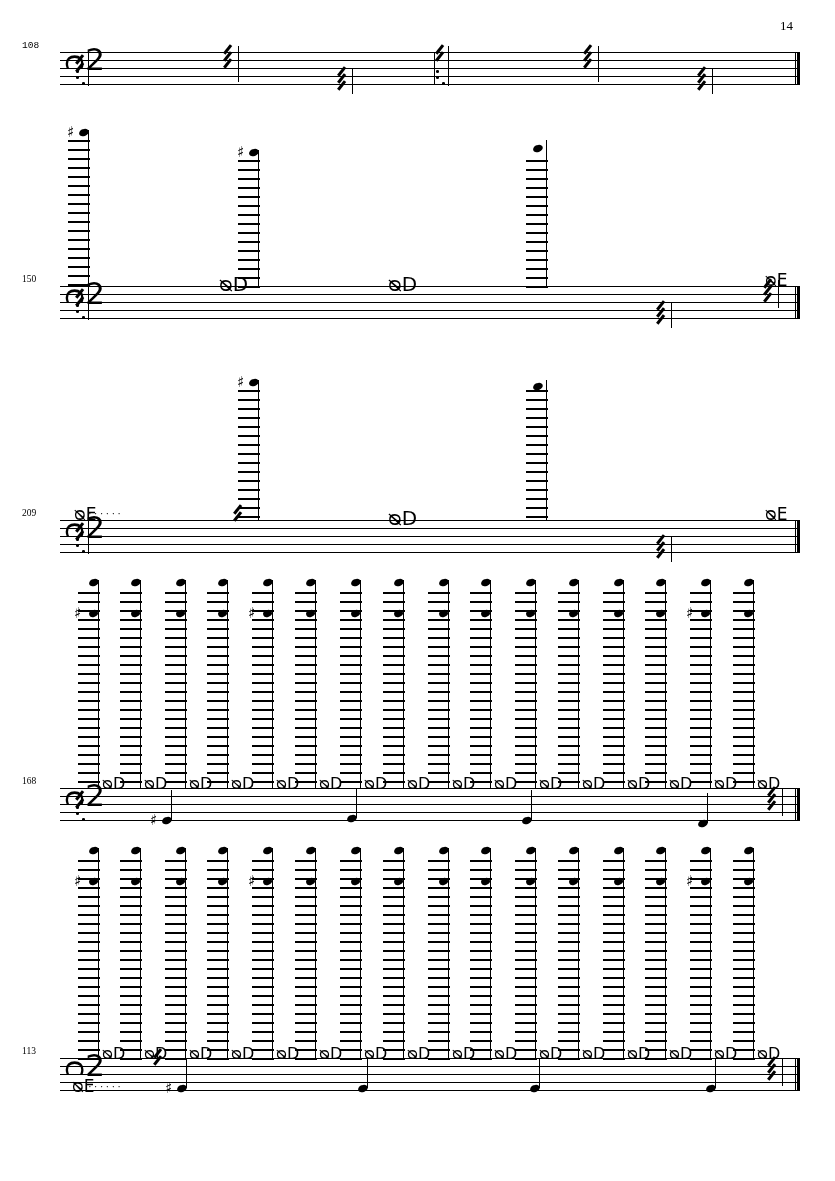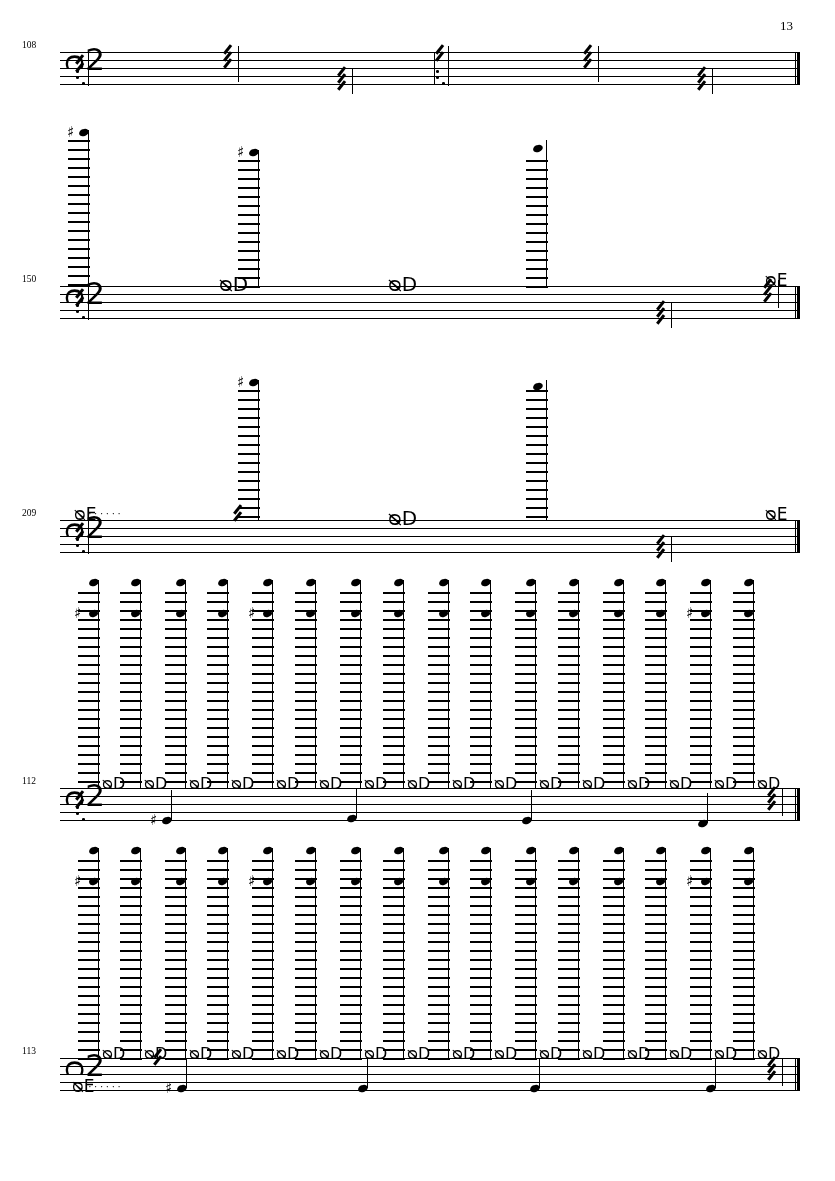--- a/index.html
+++ b/index.html
@@ -148,24 +148,24 @@
     height: 2.6px;
     border-radius: 50%;
     background: #000;
   }
 </style>
 </head>
 <body>
 
 <div class="page">
 
-  <div class="page-number">13</div>
+  <div class="page-number">14</div>
 
   <div class="system" style="top:0;">
-    <div class="measure-number" style="left:22px; top:40px;">108</div>
+    <div class="measure-number" style="left:22px; top:40px;font-family:Liberation Mono, monospace;">108</div>
 
     <div class="staff" style="left:60px; top:52px; width:738px;">
       <div class="ln"></div>
         <div class="ln"></div>
         <div class="ln"></div>
         <div class="ln"></div>
         <div class="ln"></div>
     </div>
     <div class="clef" style="left:64px; top:44px;">ᴒ2</div>
 
@@ -411,21 +411,21 @@
 
     <div class="slash-group" style="left:655px; top:538px;">
       <i style="left:0; top:0px;"></i>
         <i style="left:0; top:7px;"></i>
         <i style="left:0; top:14px;"></i>
     </div>
     <div class="stem" style="left:671px; top:536px; height:26px;"></div>
   </div>
 
   <div class="system" style="top:0;">
-    <div class="measure-number" style="left:22px; top:776px;">112</div>
+    <div class="measure-number" style="left:22px; top:776px;">168</div>
 
     <div class="staff" style="left:60px; top:788px; width:738px;">
       <div class="ln"></div>
         <div class="ln"></div>
         <div class="ln"></div>
         <div class="ln"></div>
         <div class="ln"></div>
     </div>
     <div class="clef" style="left:64px; top:780px;">ᴒ2</div>
     <div class="barline" style="left:795px; top:788px;"></div>

